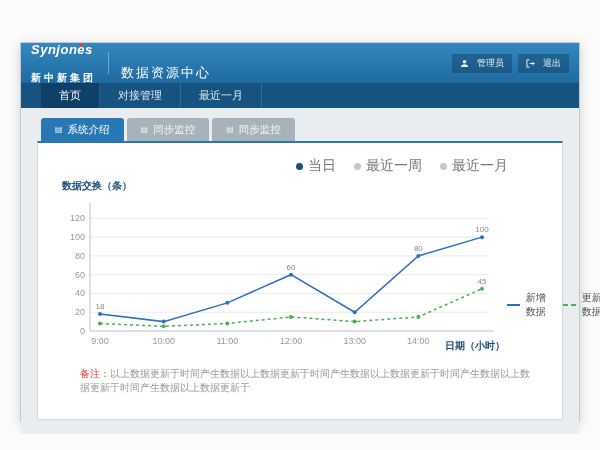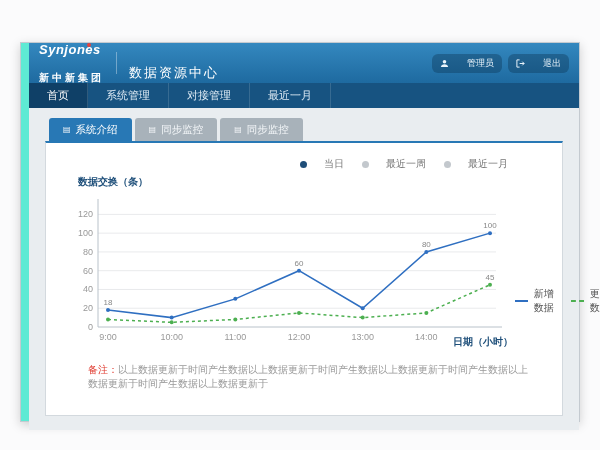--- a/index.html
+++ b/index.html
@@ -3,58 +3,58 @@
 <meta charset="utf-8">
 <style>
   html,body{margin:0;padding:0;}
   body{
     width:600px;height:450px;position:relative;overflow:hidden;
     background:#fbfbfc;
     font-family:"Liberation Sans","DejaVu Sans",sans-serif;
   }
   .window{
     position:absolute;left:20px;top:42px;width:560px;height:380px;
-    background:#5eead4;border:1px solid #c4cad0;
+    background:#f0abfc;border:1px solid #c4cad0;
     box-shadow:0 3px 10px rgba(0,0,0,.18);
-    display:flex;flex-direction:column;box-sizing:border-box;padding-left:8px;
+    display:flex;flex-direction:column;box-sizing:border-box;
   }
   
   .header{height:40px;flex:none;background:linear-gradient(180deg,#3488bf,#1e6aa0);
     display:flex;align-items:center;padding:0 10px;}
   .logo{display:flex;flex-direction:column;line-height:1;position:relative;cursor:pointer;}
   .logo-top{font-style:italic;font-weight:bold;color:#fff;font-size:13px;letter-spacing:.5px;}
   .logo-dot{position:absolute;left:48px;top:0;width:4px;height:4px;background:#e8413c;border-radius:50%;}
   .logo-bottom{color:#fff;font-size:10px;font-weight:bold;letter-spacing:3px;margin-top:17px;white-space:nowrap;}
   .header-divider{width:1px;height:22px;background:rgba(255,255,255,.35);margin:0 12px;flex:none;}
   .app-title{color:#fff;font-size:13px;letter-spacing:2px;white-space:nowrap;margin-top:20px;}
   .header-actions{margin-left:auto;display:flex;gap:6px;}
-  .hbtn{display:flex;align-items:center;gap:18px;background:rgba(8,45,75,.35);
-    color:#eaf4fb;font-size:9px;padding:3px 8px;border-radius:6px;cursor:pointer;white-space:nowrap;}
+  .hbtn{display:flex;align-items:center;gap:8px;background:rgba(8,45,75,.35);
+    color:#eaf4fb;font-size:9px;padding:3px 8px;border-radius:0;cursor:pointer;white-space:nowrap;}
   .hbtn svg{display:block;}
   
   .navbar{height:25px;flex:none;background:#175381;display:flex;font-size:11px;color:#ddeaf4;}
   .nav-item{line-height:25px;padding:0 18px;border-right:1px solid rgba(255,255,255,.14);cursor:pointer;}
-  .nav-item.active{background:rgba(6,42,70,.45);color:#fff;}
+  .nav-item.active{background:rgba(6,42,70,.45);color:#fff;margin-left:20px;}
   
   .content{flex:1;display:flex;flex-direction:column;padding:10px 16px 0;box-sizing:border-box;background:#e9edf0;}
   .tabs{display:flex;gap:3px;margin-left:4px;}
   .tab{padding:5px 14px 4px;font-size:10.5px;border-radius:3px 3px 0 0;cursor:pointer;
     background:#a8b2ba;color:#f4f7f9;display:flex;align-items:center;gap:5px;}
   .tab.active{background:#2878b5;color:#fff;}
   .tab-icon{font-size:8px;line-height:1;}
   .card{flex:1;margin-bottom:14px;background:#fff;border:1px solid #d3d9de;border-top:2px solid #2878b5;
     display:flex;flex-direction:column;box-sizing:border-box;}
   .card-inner{flex:1;display:flex;flex-direction:column;padding:10px 14px 8px 16px;box-sizing:border-box;}
   
   .filters{display:flex;justify-content:flex-end;gap:18px;padding:4px 40px 0 0;}
-  .filter{display:flex;align-items:center;gap:17px;font-size:10px;color:#777;cursor:pointer;}
+  .filter{display:flex;align-items:center;gap:5px;font-size:14px;color:#777;cursor:pointer;}
   .fdot{width:7px;height:7px;border-radius:50%;background:#c3c8cd;}
   .filter.active .fdot{background:#1f4e79;}
   
-  .ylabel{font-size:10px;font-weight:bold;color:#1d4e79;margin:4px 0 2px 16px;}
+  .ylabel{font-size:10px;font-weight:bold;color:#1d4e79;margin:4px 0 2px 8px;}
   .chart-row{display:flex;}
   .plot{position:relative;width:445px;flex:none;}
   .xlabel{position:absolute;right:-6px;bottom:14px;font-size:10px;font-weight:bold;color:#1d4e79;white-space:nowrap;}
   .side-legend{display:flex;gap:16px;margin:48px 0 0 8px;}
   .sl-item{display:flex;align-items:center;gap:6px;font-size:10px;color:#555;}
   .sl-swatch{width:24px;height:0;border-top:2px solid #888;}
   
   .note{margin-top:auto;padding:0 14px 16px 26px;font-size:10px;color:#999;line-height:1.4;}
   .note-prefix{color:#e03c31;}
 </style>
@@ -88,21 +88,20 @@
               <path d="M4 5h5M7 3l2 2-2 2" fill="none" stroke="#eaf4fb" stroke-width="1.1"></path>
             </svg>
         </span>
         <span>退出</span>
       </div>
     </div>
   </div>
 
   <div class="navbar">
     <div class="nav-item active">首页</div>
-    <div class="nav-item">系统管理</div>
     <div class="nav-item">对接管理</div>
     <div class="nav-item">最近一月</div>
   </div>
 
   <div class="content">
 
     <div class="tabs">
       <div class="tab active">
         <span class="tab-icon">▤</span>
         <span>系统介绍</span>

